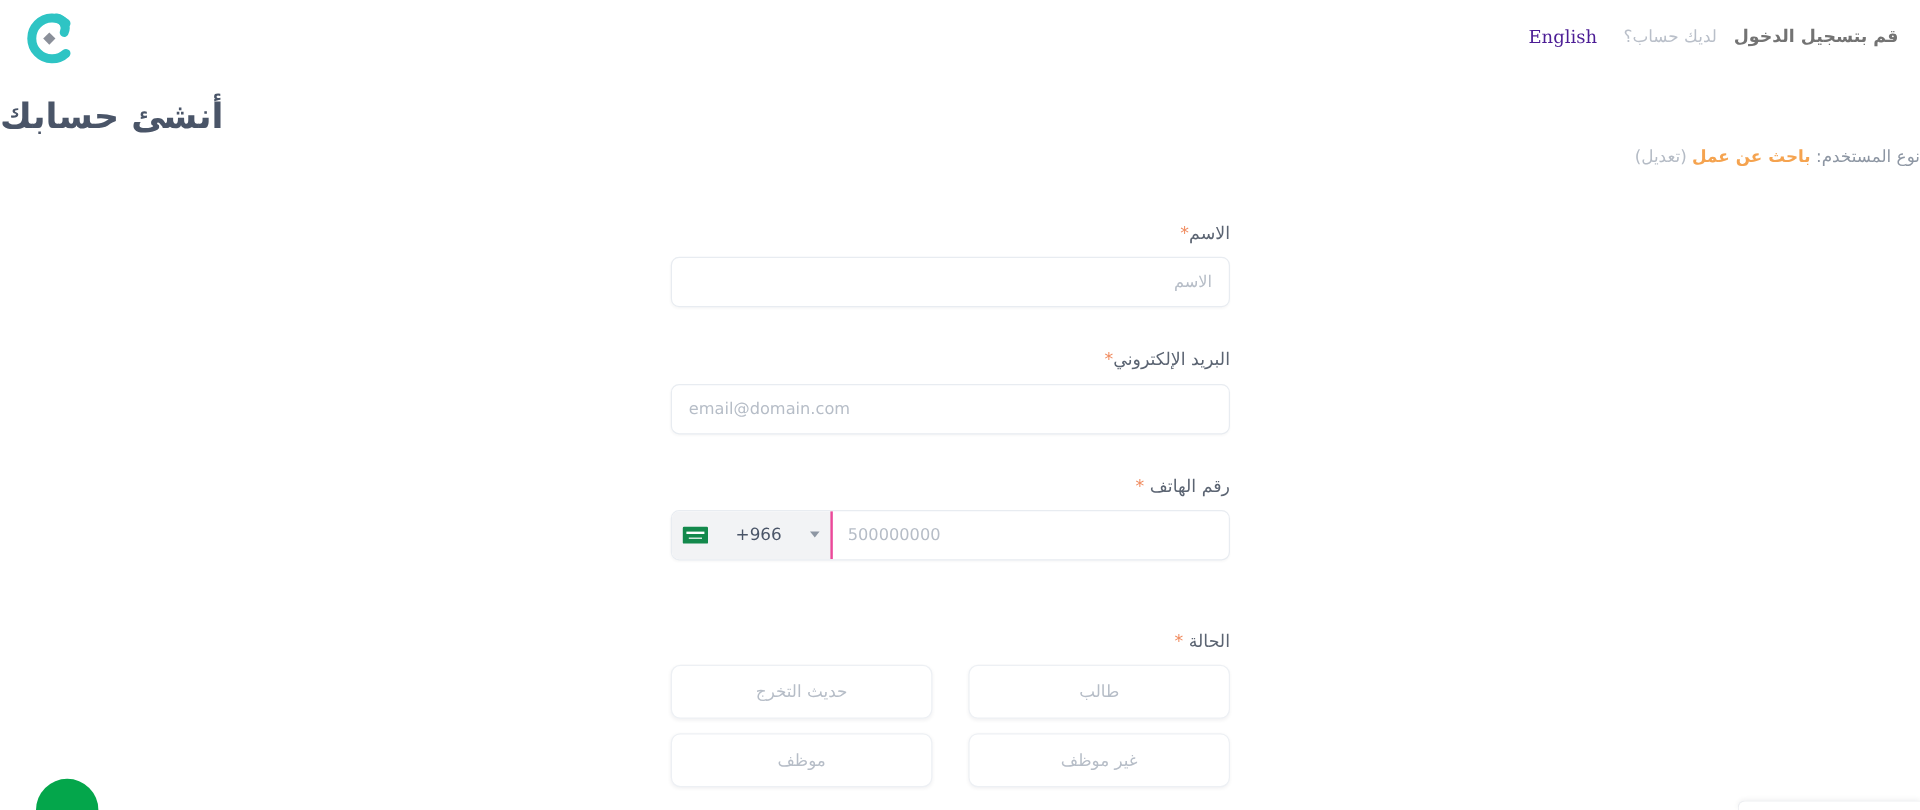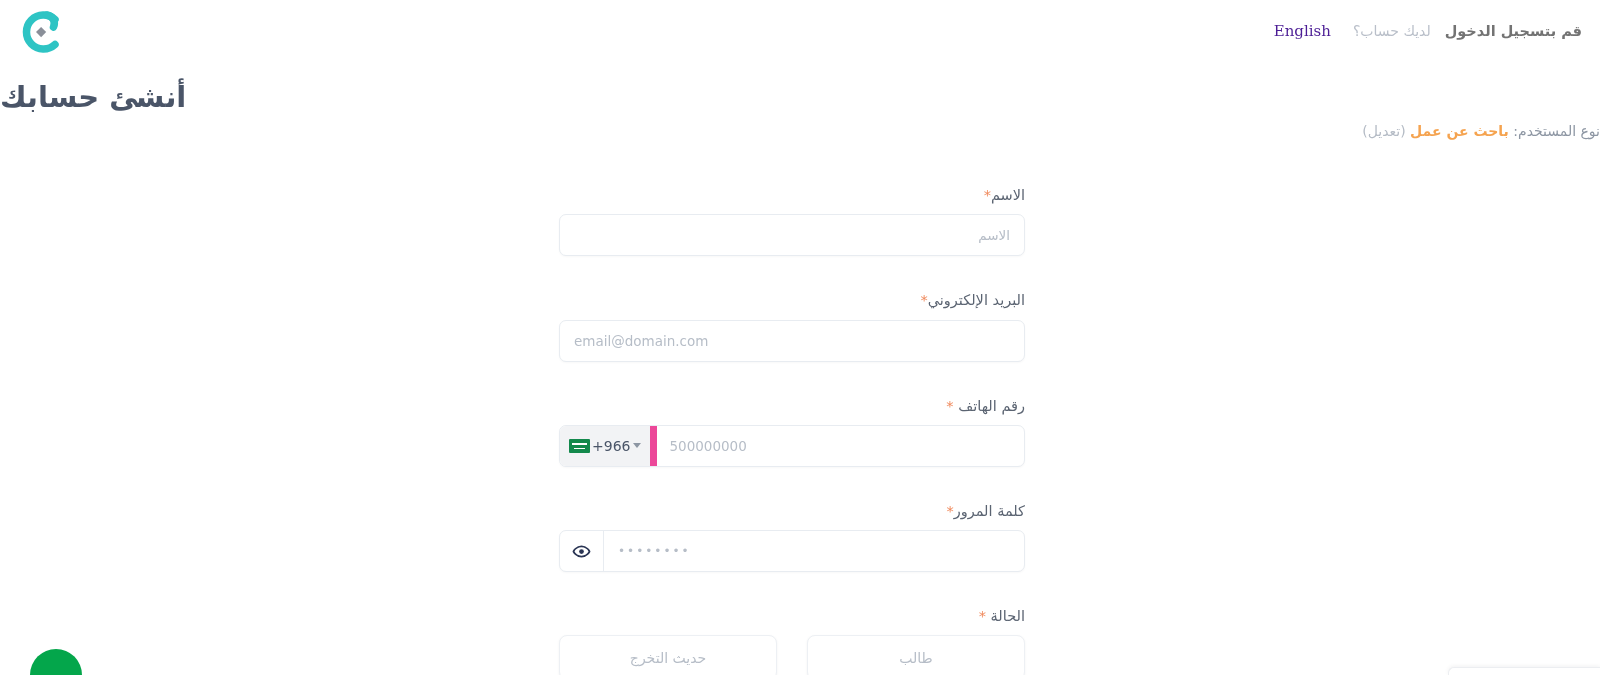--- a/index.html
+++ b/index.html
@@ -150,24 +150,24 @@
 
   .gap-1 { height: 24px; }
 
   
   .phone-box { direction: ltr; padding: 0; overflow: hidden; }
 
   .country-select {
     height: 100%;
     min-width: 84px;
     background: #f2f3f5;
-    border-right: 7px solid #ec4899;
-    display: flex;
-    align-items: center;
-    gap: 2px;
+    border-right: 2px solid #ec4899;
+    display: flex;
+    align-items: center;
+    gap: 23px;
     padding: 0 9px;
     cursor: pointer;
     flex: 0 0 auto;
   }
 
   .flag {
     width: 21px;
     height: 14px;
     background: #13894c;
     border-radius: 1px;
@@ -339,34 +339,20 @@
         <span class="flag"></span>
         <span class="dial-code">+966</span>
         <span class="caret"></span>
       </div>
       <input type="text" placeholder="500000000" style="">
     </div>
   </div>
 
   <div class="gap-1"></div>
 
-  <div class="field">
-    <div class="field-label">
-      <span>كلمة المرور</span><span class="req">*</span>
-    </div>
-    <div class="input-box pw-box">
-      <div class="eye-btn">
-        <svg width="19" height="19" viewBox="0 0 24 24" fill="none">
-          <path d="M1.8 12S5.2 5.6 12 5.6 22.2 12 22.2 12 18.8 18.4 12 18.4 1.8 12 1.8 12Z" stroke="#2a3554" stroke-width="2.1" stroke-linecap="round" stroke-linejoin="round"></path>
-          <circle cx="12" cy="12" r="3" fill="#2a3554"></circle>
-        </svg>
-      </div>
-      <input type="text" placeholder="••••••••" style="">
-    </div>
-  </div>
 
   <div class="gap-1"></div>
 
   <div class="field">
     <div class="field-label">
       <span>الحالة</span> <span class="req">*</span>
     </div>
     <div class="status-grid">
       <div class="status-card">
         <span>طالب</span>

